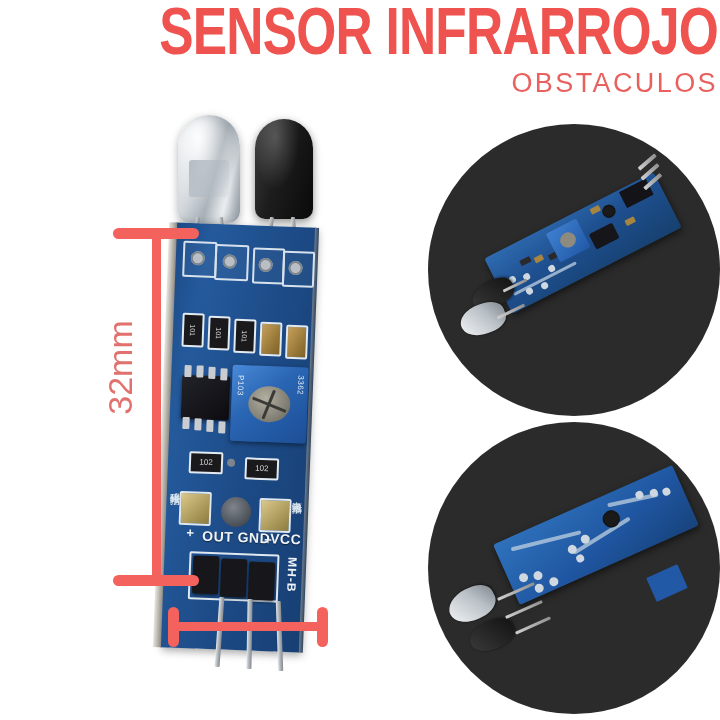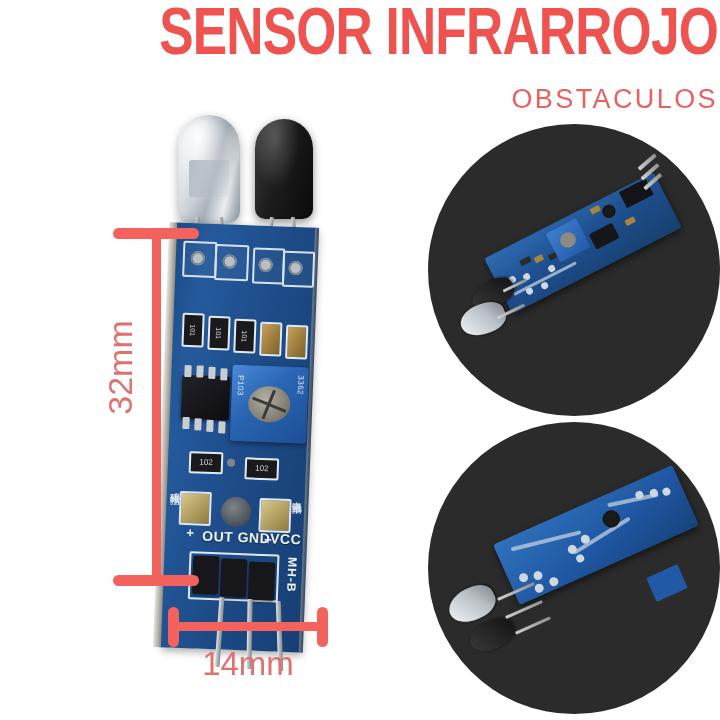--- a/index.html
+++ b/index.html
@@ -27,21 +27,20 @@
     white-space:nowrap;
   }
   .subtitle{
     position:absolute; left:0; top:68px; width:718px;
     text-align:right;
     font-size:27px;
     letter-spacing:2.4px;
     color:#e8615e;
     font-weight:400;
     white-space:nowrap;
-    margin-top:16px;
   }
 
   
   .inset{
     position:absolute;
     border-radius:50%;
     background:#2b2b2b;
     overflow:hidden;
   }
   #inset-top{ left:428px; top:124px; width:292px; height:292px; }
@@ -366,15 +365,14 @@
   </div>
 
   <div id="dim-v-cap-top" class="dim-color"></div>
   <div id="dim-v-line" class="dim-color"></div>
   <div id="dim-v-cap-bottom" class="dim-color"></div>
   <div id="dim-v-label">32mm</div>
 
   <div id="dim-h-cap-left" class="dim-color"></div>
   <div id="dim-h-line" class="dim-color"></div>
   <div id="dim-h-cap-right" class="dim-color"></div>
-  <div id="dim-h-label">14mm</div>
 
 </div>
 
 </body></html>

